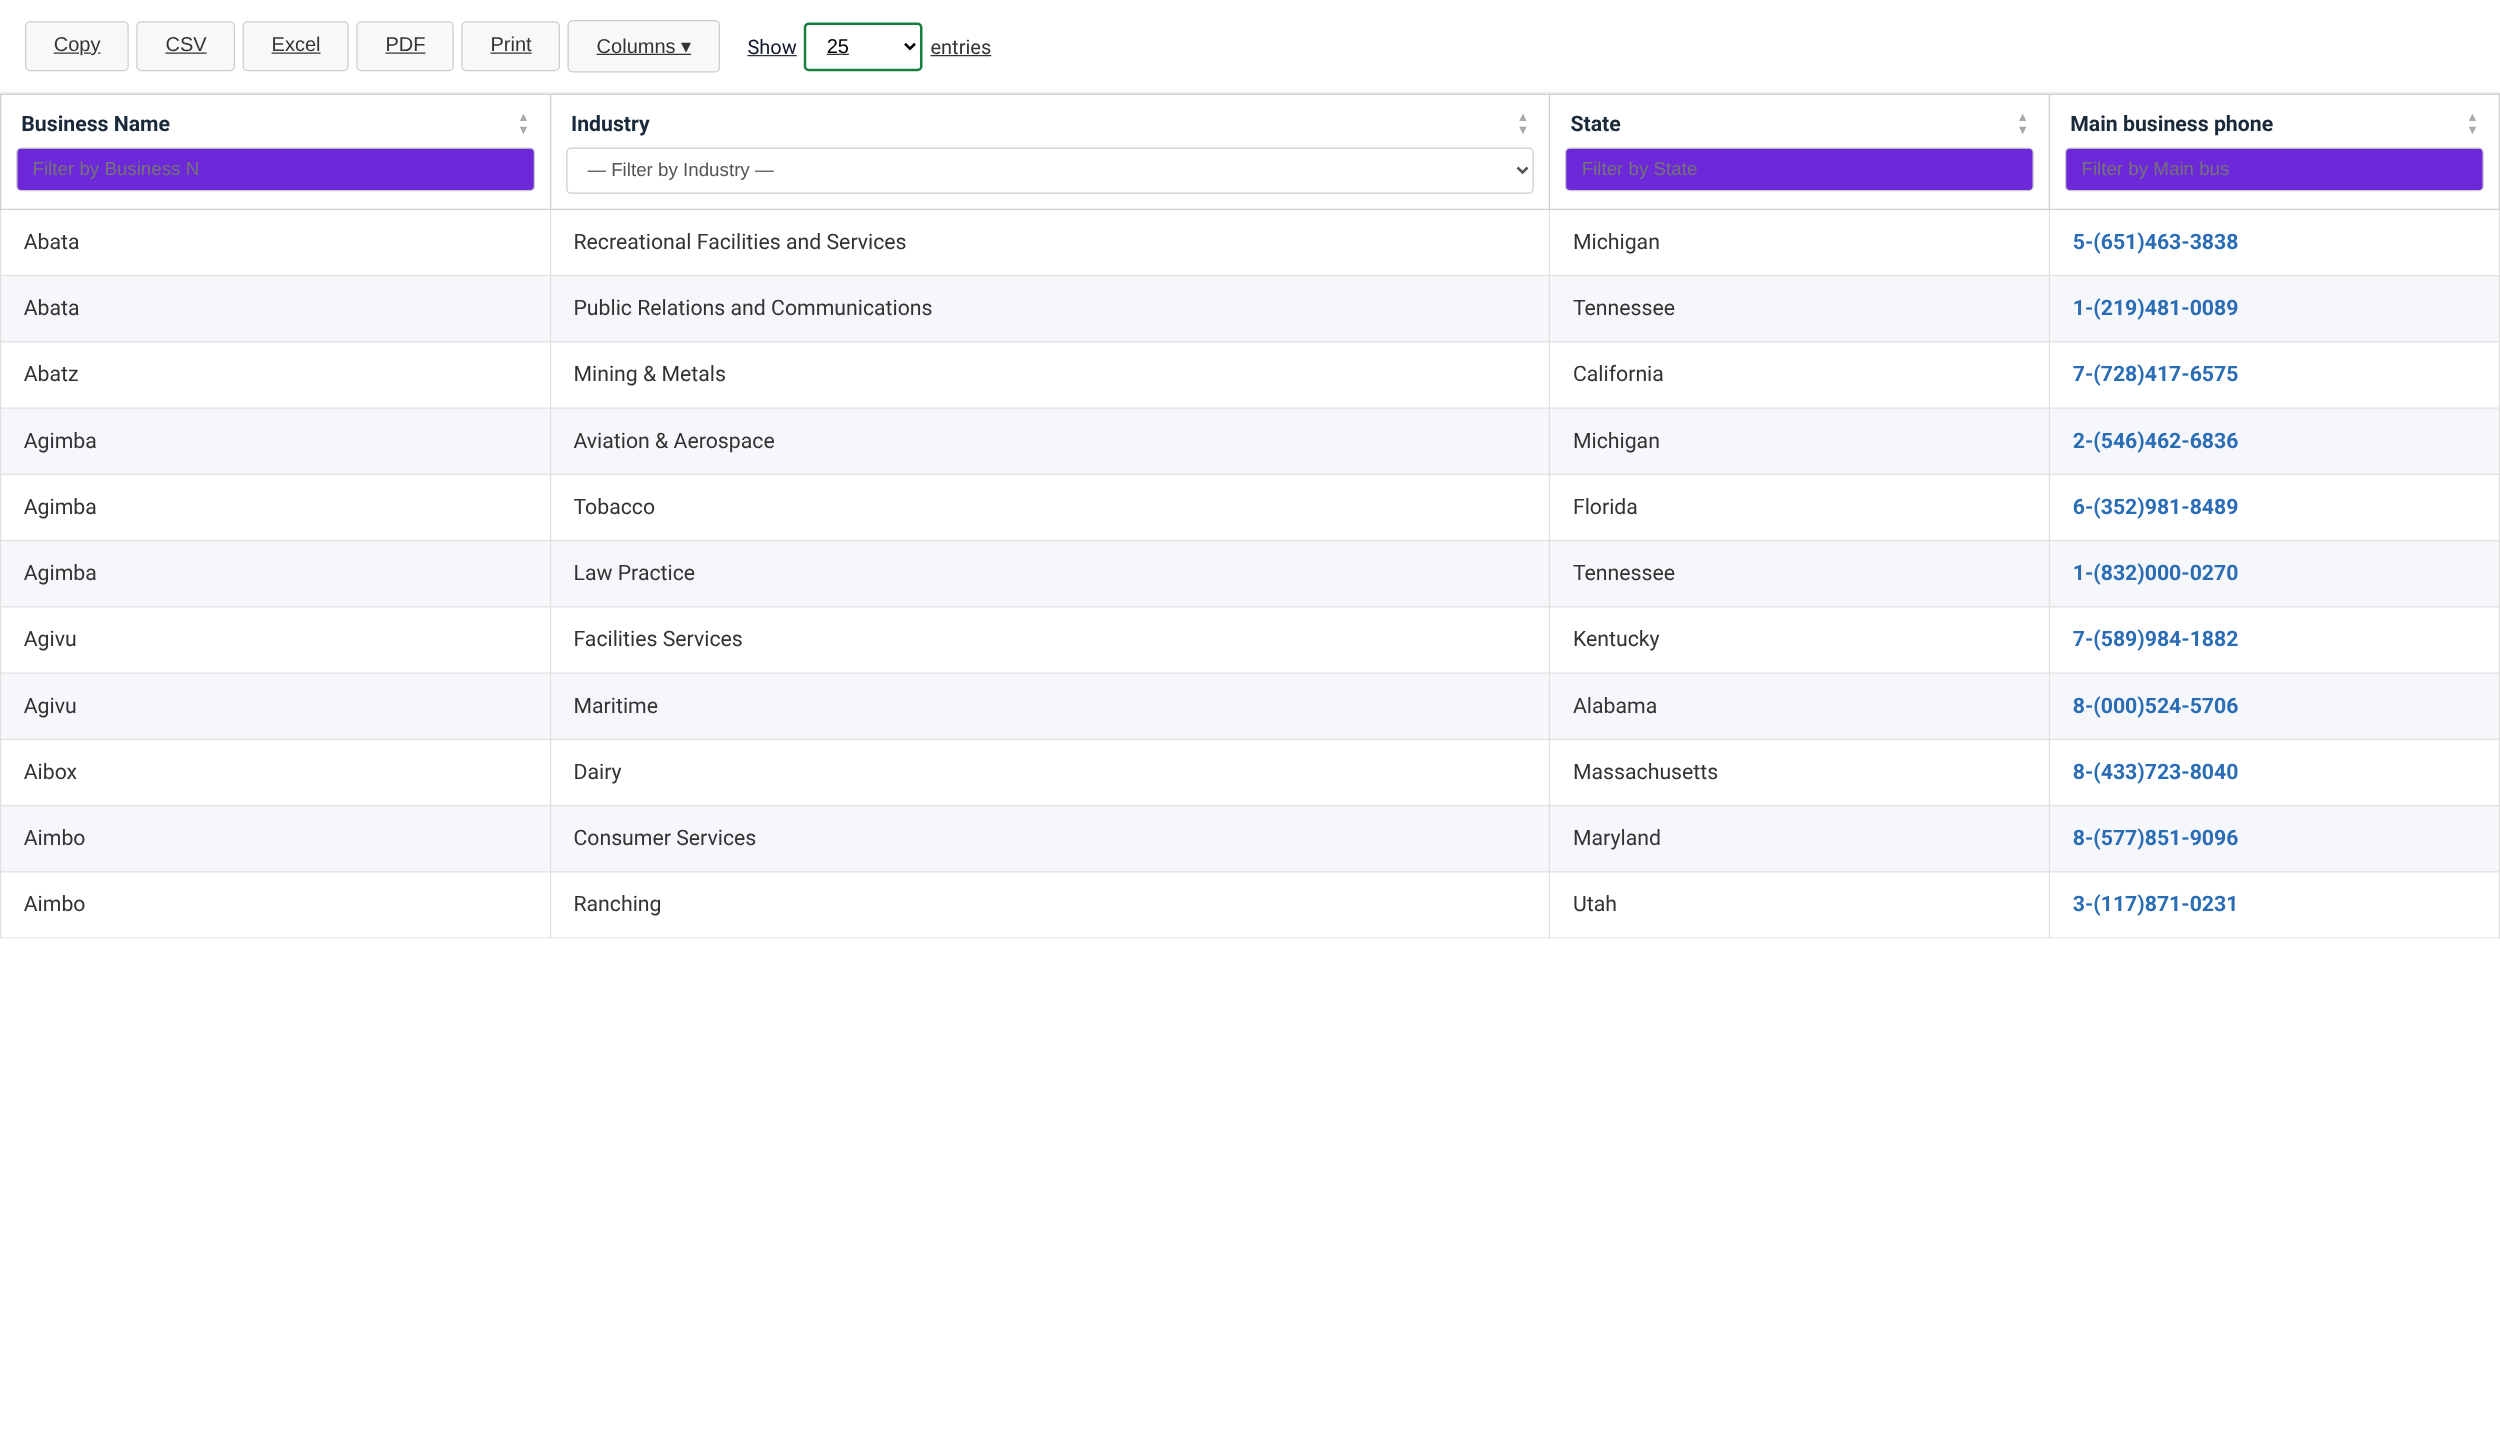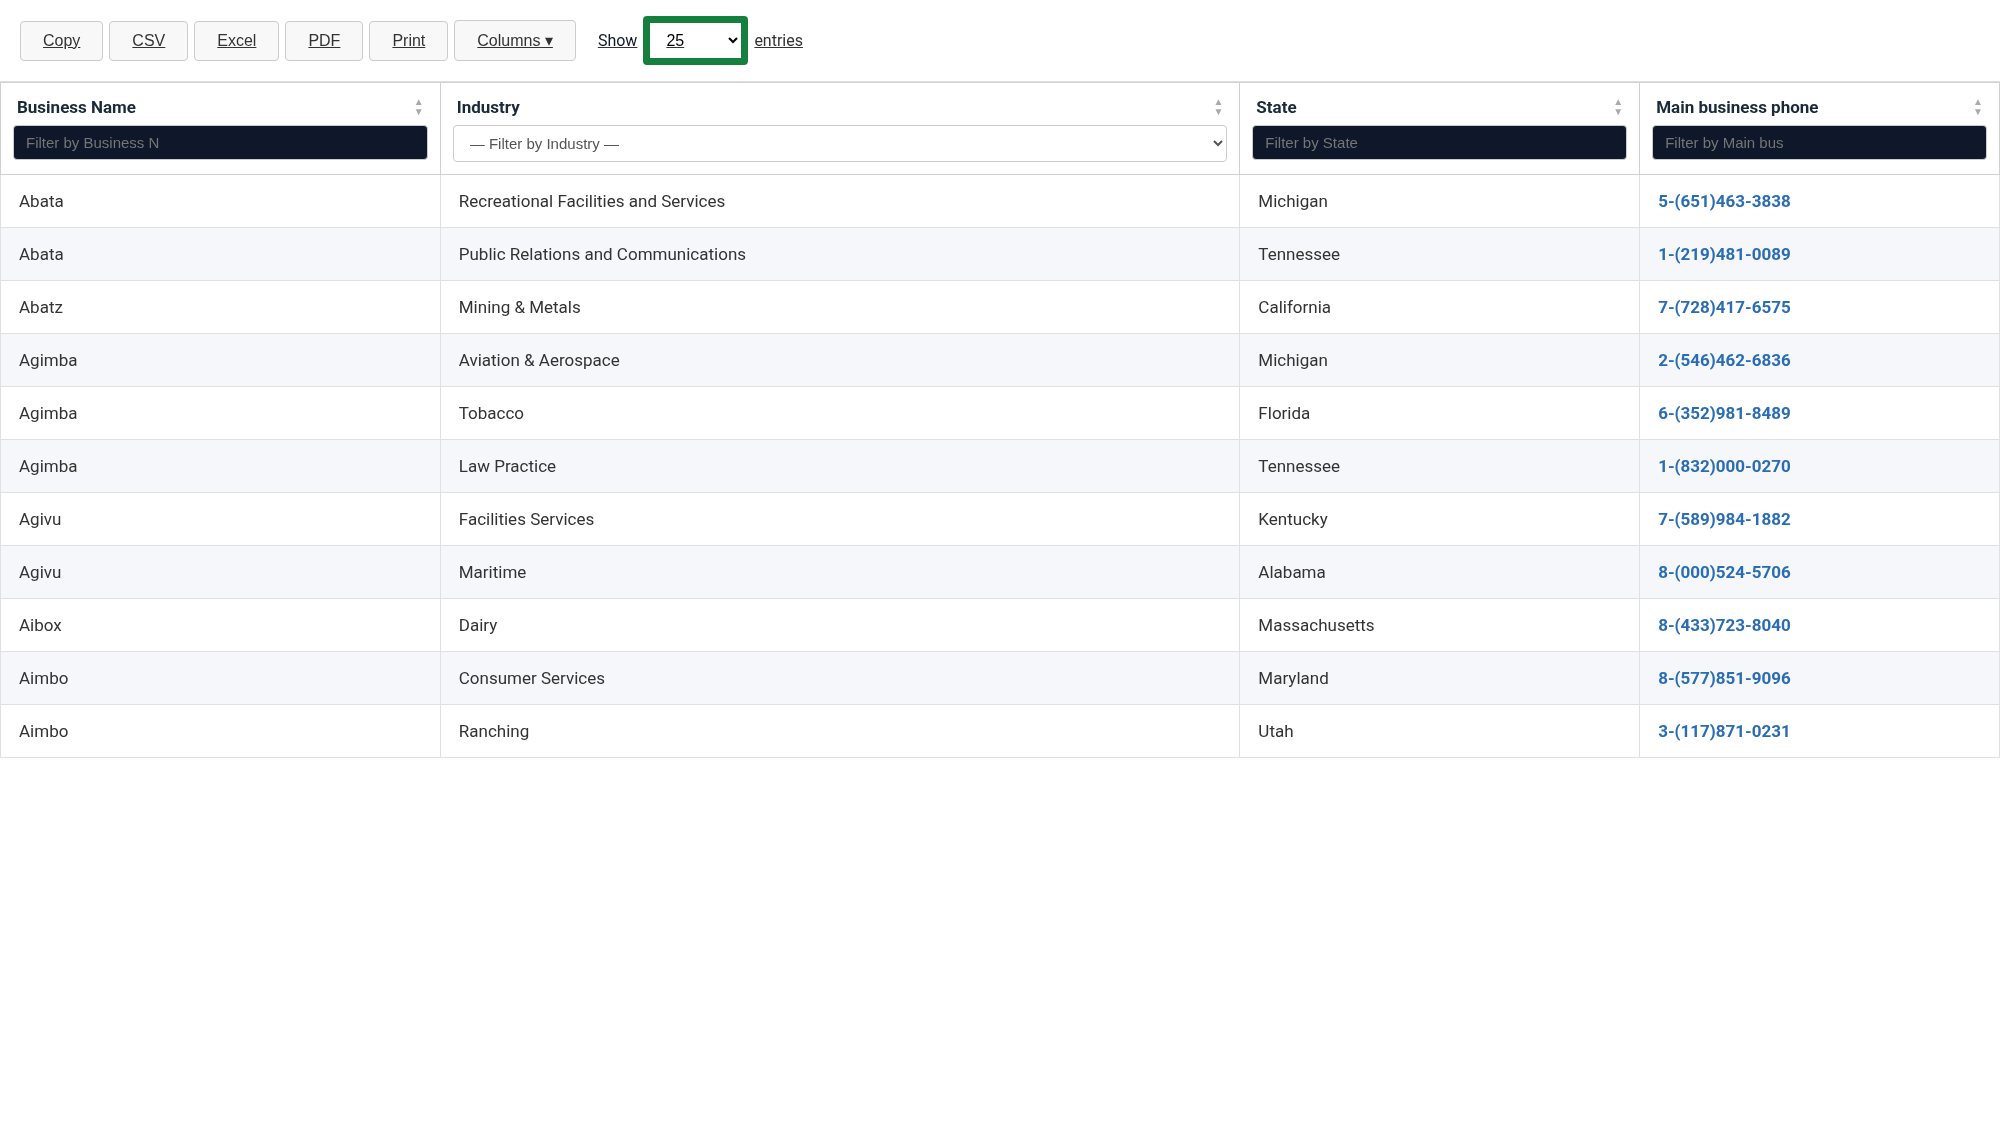--- a/index.html
+++ b/index.html
@@ -26,21 +26,21 @@
       font-size: 16px;
       color: #333;
     }
     .show-label {
       margin-left: 16px;
       font-size: 16px;
       color: #0f172a;
     }
     .show-select {
       padding: 8px 32px 8px 12px;
-      border: 7px solid #15803d;
+      border: 2px solid #15803d;
       border-radius: 4px;
       font-size: 16px;
       background: #fff;
       cursor: pointer;
       appearance: auto;
     }
     .entries-label {
       font-size: 16px;
       color: #333;
     }
@@ -82,21 +82,21 @@
     .filter-row {
       padding: 0 12px 12px 12px;
     }
     .filter-input {
       width: 100%;
       padding: 8px 12px;
       border: 1px solid #ccc;
       border-radius: 4px;
       font-size: 15px;
       color: #aaa;
-      background: #0f172a;
+      background: #6d28d9;
     }
     .filter-select {
       width: 100%;
       padding: 8px 12px;
       border: 1px solid #ccc;
       border-radius: 4px;
       font-size: 15px;
       color: #555;
       background: #fff;
       appearance: auto;

